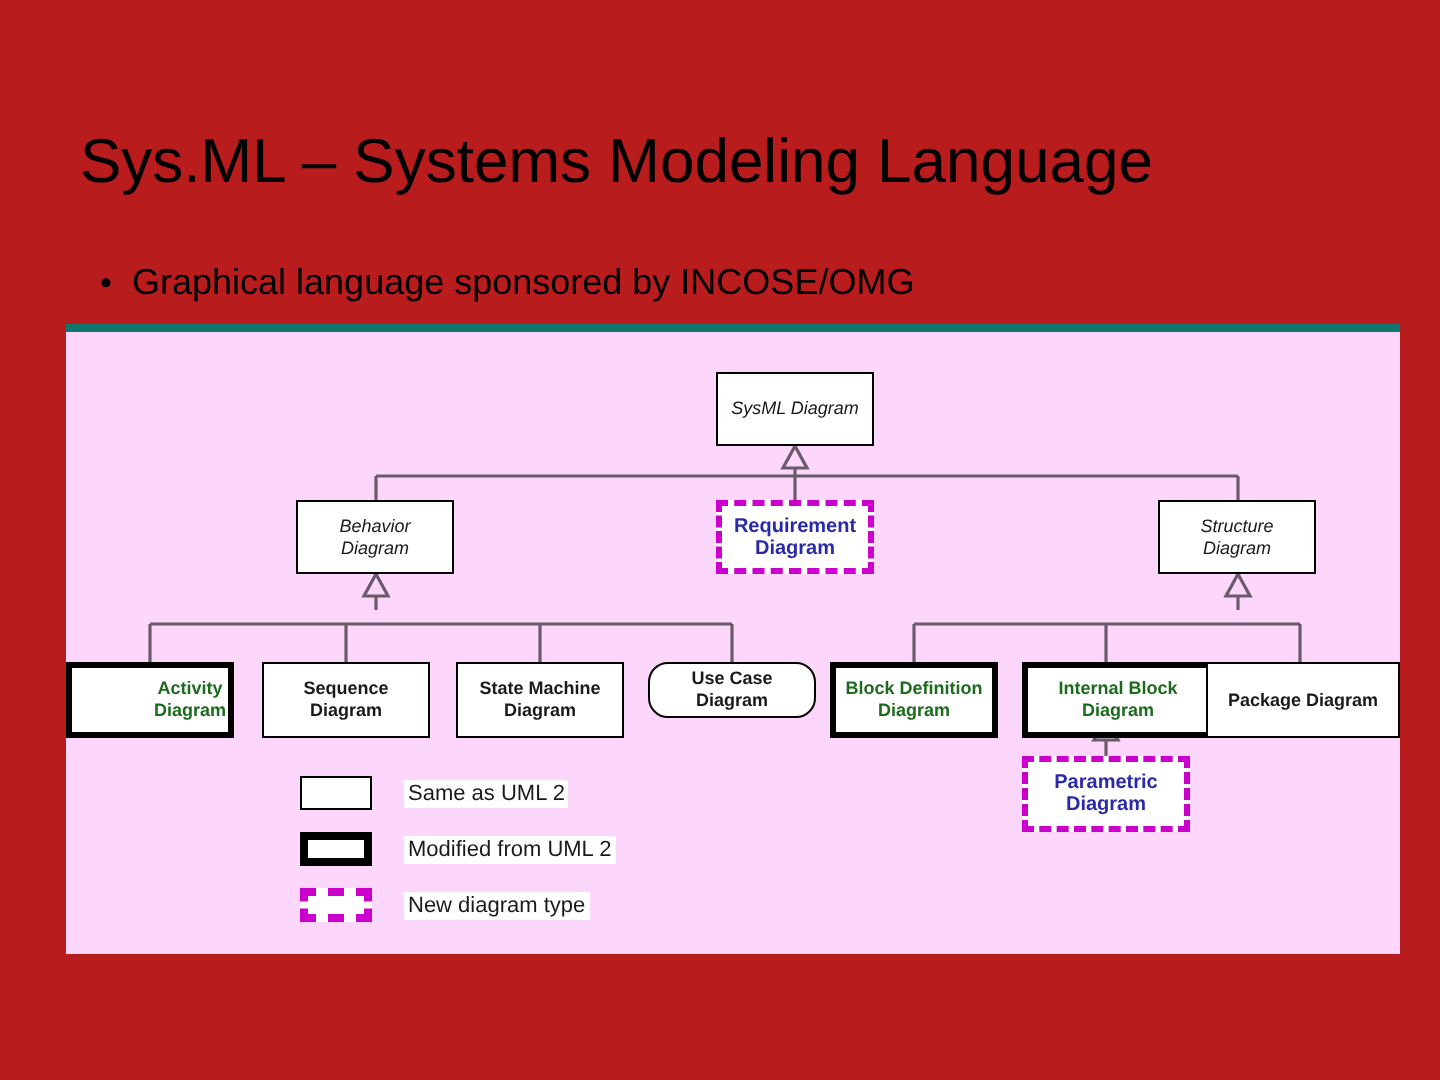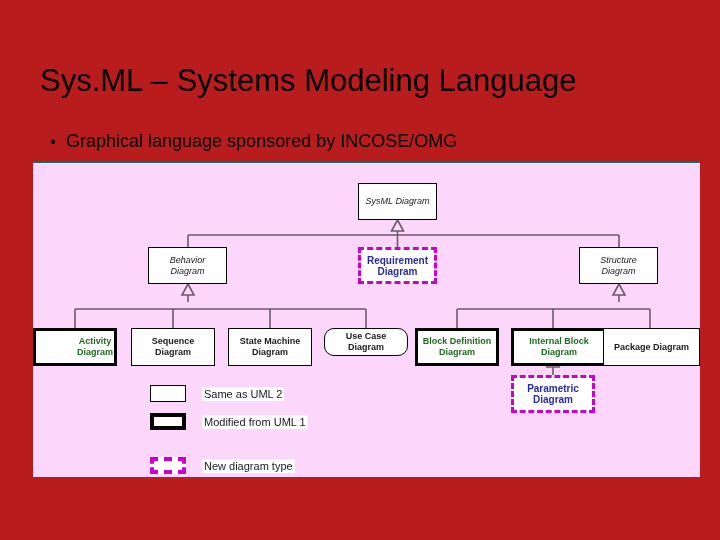--- a/index.html
+++ b/index.html
@@ -59,21 +59,21 @@
   .bullet-text { flex: 1 1 auto; white-space: nowrap; }
 
   
   #diagram-panel {
     position: absolute;
     left: 33px;
     top: 162px;
     width: 667px;
     height: 315px;
     background: #fcd6fb;
-    border-top: 1px solid #0f766e;
+    border-top: 4px solid #0f766e;
     box-sizing: border-box;
     overflow: hidden;
   }
 
   
   #connectors {
     position: absolute;
     left: 0; top: 0;
     width: 667px; height: 315px;
     pointer-events: none;
@@ -258,22 +258,22 @@
 Diagram</span>
     </div>
 
     <div id="legend">
       <div class="legend-row" style="left:117px; top:222px;">
         <span class="legend-swatch same"></span>
         <span class="legend-label">Same as UML 2</span>
       </div>
       <div class="legend-row" style="left:117px; top:250px;">
         <span class="legend-swatch modified"></span>
-        <span class="legend-label">Modified from UML 1</span>
+        <span class="legend-label">Modified from UML 2</span>
       </div>
-      <div class="legend-row" style="left:117px; top:278px;margin-top:16px;">
+      <div class="legend-row" style="left:117px; top:278px;">
         <span class="legend-swatch newtype"></span>
         <span class="legend-label">New diagram type</span>
       </div>
     </div>
 
   </div>
 </div>
 
 </body></html>

